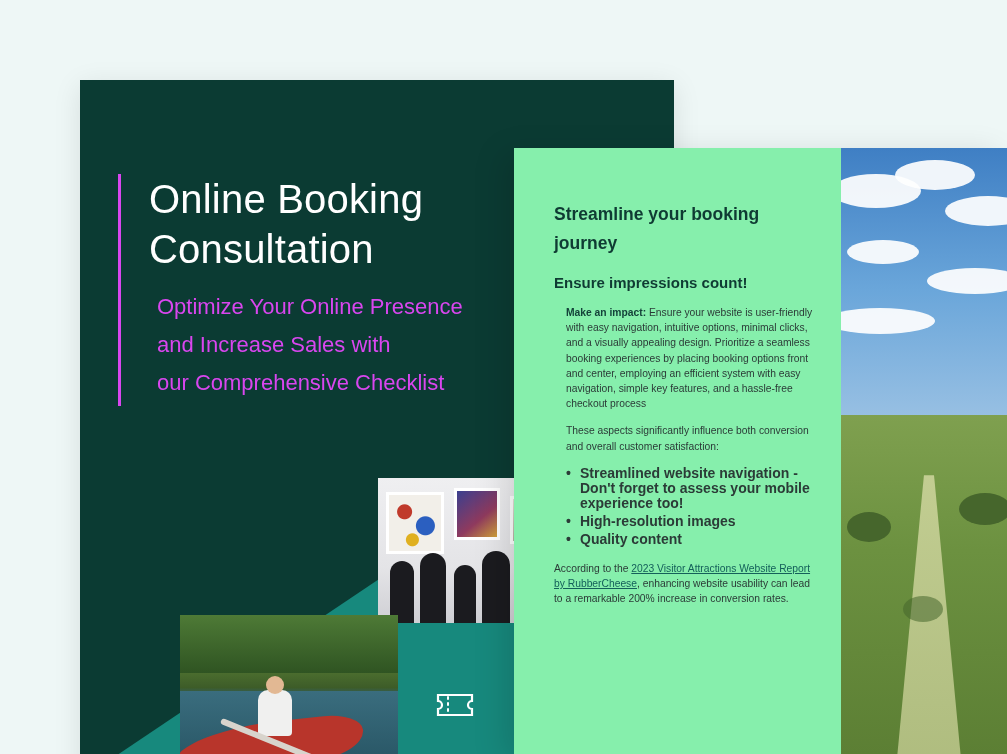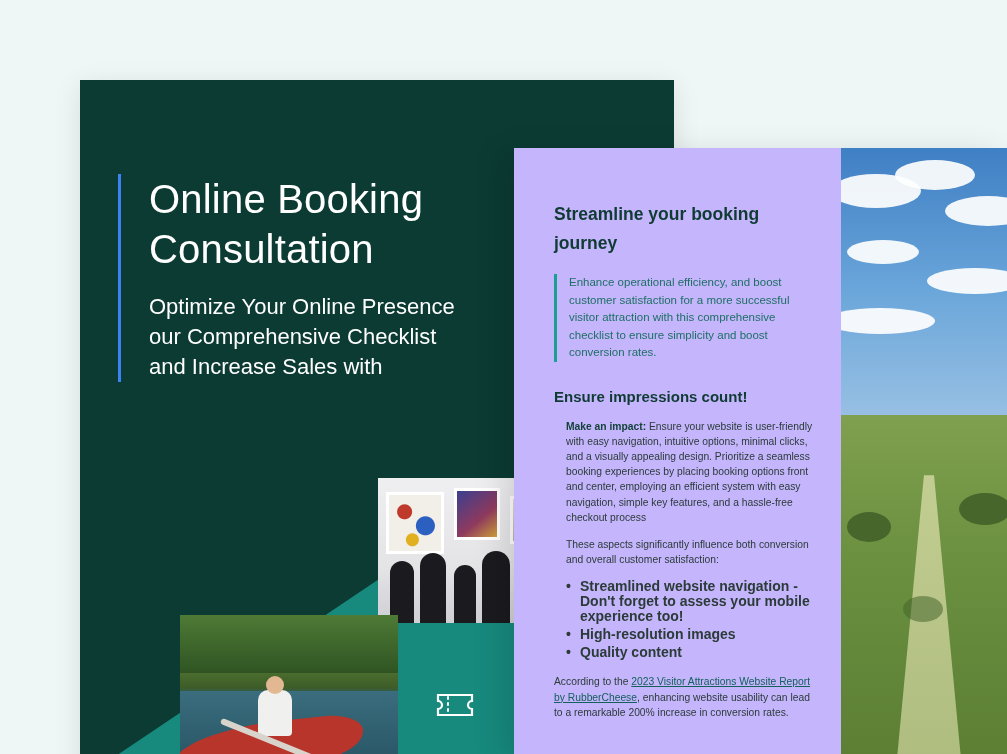--- a/index.html
+++ b/index.html
@@ -47,35 +47,35 @@
     color: #ffffff;
     font-size: 28px;
     font-weight: bold;
     letter-spacing: 6px;
   }
   .title-block {
     position: absolute;
     left: 38px; top: 94px;
     width: 420px;
     padding-left: 28px;
-    border-left: 3px solid #3b82f6;
+    border-left: 3px solid #d946ef;
   }
   .cover-title {
     color: #ffffff;
     font-size: 40px;
     line-height: 50px;
     font-weight: normal;
     margin: 0 0 18px 0;
     letter-spacing: 0.2px;
   }
   .cover-sub {
-    color: #ffffff;
+    color: #d946ef;
     font-size: 22px;
     line-height: 30px;
-    margin: 0;
+    margin: 8px;
     font-weight: normal;
   }
 
   
   .photo {
     position: absolute;
     overflow: hidden;
   }
   #photo-gallery {
     left: 298px; top: 398px;
@@ -118,21 +118,21 @@
   .kay-boat { position:absolute; left:-6px; bottom:14px; width:190px; height:44px; background:#b8352b; border-radius:60% 20% 30% 70% / 70% 40% 60% 30%; transform:rotate(-6deg); }
   .kay-person { position:absolute; left:78px; bottom:44px; width:34px; height:46px; background:#f0f0ef; border-radius:10px 10px 4px 4px; }
   .kay-head { position:absolute; left:86px; bottom:86px; width:18px; height:18px; background:#e2b893; border-radius:50%; }
   .kay-paddle { position:absolute; left:36px; bottom:30px; width:140px; height:6px; background:#d8d4cc; transform:rotate(22deg); border-radius:3px; }
 
   
   #inner {
     position: absolute;
     left: 514px; top: 148px;
     width: 493px; height: 606px;
-    background: #c4b5fd;
+    background: #86efac;
     box-shadow: -10px 6px 30px rgba(0,0,0,0.13);
     overflow: hidden;
     display: flex;
   }
   #inner-text {
     width: 327px;
     height: 100%;
     padding: 52px 28px 0 40px;
     color: #123029;
     overflow: hidden;
@@ -227,22 +227,22 @@
 <div id="stage">
 
   <div id="cover">
     <div class="wedge"></div>
     <div class="wedge2"></div>
 
 
     <div class="title-block">
       <h1 class="cover-title">Online Booking Consultation</h1>
       <p class="cover-sub">Optimize Your Online Presence</p>
+      <p class="cover-sub">and Increase Sales with</p>
       <p class="cover-sub">our Comprehensive Checklist</p>
-      <p class="cover-sub">and Increase Sales with</p>
     </div>
 
     <div class="photo" id="photo-gallery">
       <div class="gal-wall"></div>
       <div class="gal-art a1"></div>
       <div class="gal-art a2"></div>
       <div class="gal-art a3"></div>
       <div class="gal-art a4"></div>
       <div class="gal-people">
         <div class="gal-p" style="left:12px;width:24px;height:62px;"></div>
@@ -270,23 +270,20 @@
         <path d="M13 7v2M13 13v2M13 19v2M13 25v0" stroke="#ffffff" stroke-width="2" stroke-linecap="round"></path>
       </svg>
     </div>
   </div>
 
   <div id="inner">
 
     <div id="inner-text">
       <h2 class="h2">Streamline your booking journey</h2>
 
-      <div class="callout">
-        <p>Enhance operational efficiency, and boost customer satisfaction for a more successful visitor attraction with this comprehensive checklist to ensure simplicity and boost conversion rates.</p>
-      </div>
 
       <h3 class="h3">Ensure impressions count!</h3>
 
       <p class="body-p"><b>Make an impact:</b><span> Ensure your website is user-friendly with easy navigation, intuitive options, minimal clicks, and a visually appealing design. Prioritize a seamless booking experiences by placing booking options front and center, employing an efficient system with easy navigation, simple key features, and a hassle-free checkout process</span></p>
 
       <p class="body-p">These aspects significantly influence both conversion and overall customer satisfaction:</p>
 
       <ul class="checks">
         <li>Streamlined website navigation - Don't forget to assess your mobile experience too!</li>
         <li>High-resolution images</li>

